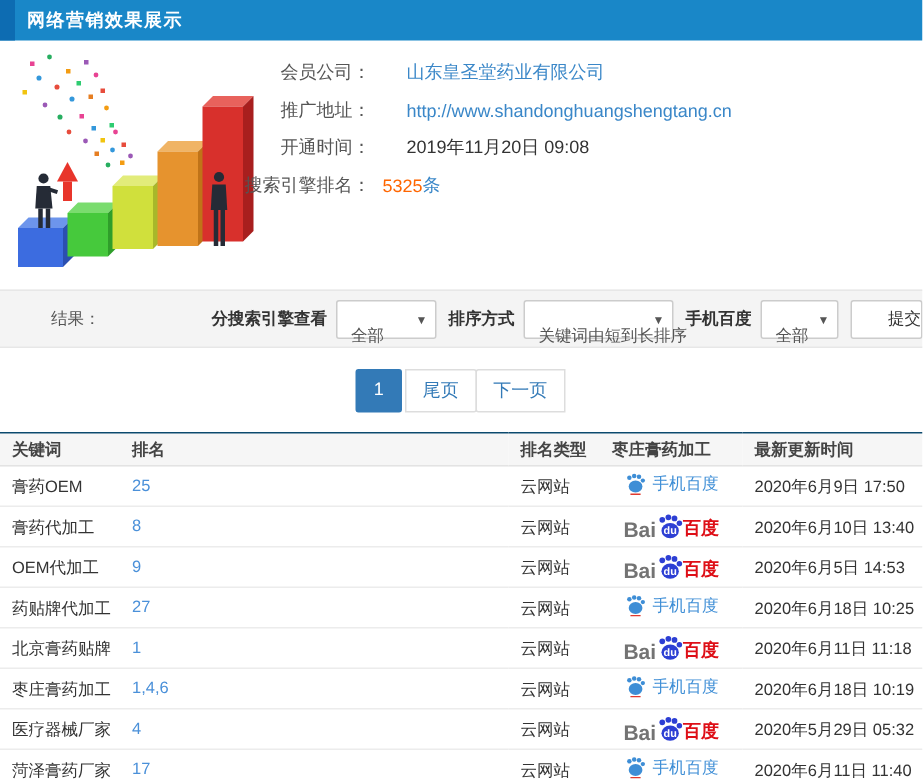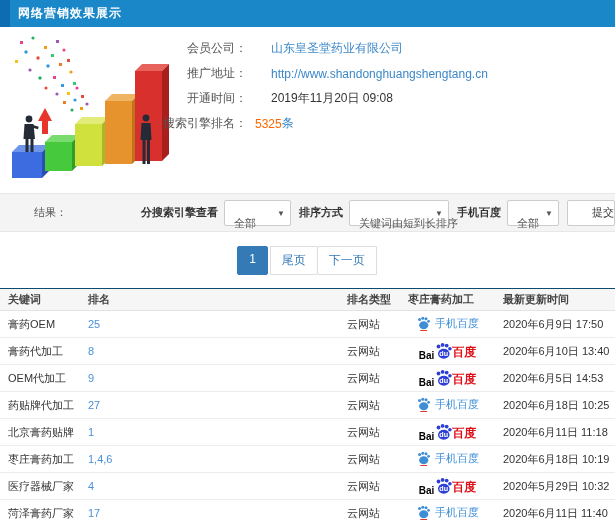--- a/index.html
+++ b/index.html
@@ -50,21 +50,21 @@
   .results-table thead tr { background:#f6f6f6; border-top:1px solid #0c4a6e; border-bottom:1px solid #e3e3e3; }
   .results-table th { height:22px; text-align:left; padding-left:8px; color:#444; font-weight:bold; }
   .results-table td { height:27px; padding-left:8px; color:#333; border-bottom:1px solid #ececec; }
   td.rank a { color:#4a90d9; text-decoration:none; }
   td.engine { text-align:center; padding-left:0; }
 
   
   .engine-mobile { display:inline-flex; align-items:center; gap:4px; }
   .engine-mobile .mobile-label { color:#3e8ed6; font-size:11px; }
   .engine-baidu { display:inline-flex; align-items:flex-end; }
-  .engine-baidu .bai { color:#000000; font-size:10px; font-weight:bold; letter-spacing:0; }
+  .engine-baidu .bai { color:#737373; font-size:14px; font-weight:bold; letter-spacing:0; }
   .engine-baidu .bd-cn { color:#de0f17; font-size:12px; font-weight:bold; }
   .engine-baidu svg { margin:0 -1px 0 0; }
 </style>
 </head>
 <body>
 
 <div class="page">
 
   <header class="topbar">
     <span class="topbar-title">网络营销效果展示</span>
@@ -335,21 +335,21 @@
               <svg width="19" height="19" viewBox="0 0 21 21">
                 <circle cx="5" cy="5" r="2.1" fill="#2d3fd4"></circle>
                 <circle cx="9.5" cy="3.2" r="2.1" fill="#2d3fd4"></circle>
                 <circle cx="14" cy="4" r="2.1" fill="#2d3fd4"></circle>
                 <circle cx="17.6" cy="7.5" r="2" fill="#2d3fd4"></circle>
                 <ellipse cx="10.8" cy="13" rx="6.4" ry="5.6" fill="#2d3fd4"></ellipse>
                 <text x="10.8" y="15.6" font-size="8" font-weight="bold" fill="#fff" text-anchor="middle" font-family="Liberation Sans, DejaVu Sans, sans-serif">du</text>
               </svg>
               <b class="bd-cn">百度</b>
             </span></td>
-          <td class="time">2020年5月29日 10:32</td>
+          <td class="time">2020年5月29日 05:32</td>
         </tr>
         <tr>
           <td class="kw">菏泽膏药厂家</td>
           <td class="rank"><a href="#">17</a></td>
           <td class="rtype">云网站</td>
           <td class="engine"><span class="engine-mobile">
               <svg width="15" height="15" viewBox="0 0 21 21">
                 <circle cx="5" cy="5" r="2.1" fill="#3e8ed6"></circle>
                 <circle cx="9.5" cy="3.2" r="2.1" fill="#3e8ed6"></circle>
                 <circle cx="14" cy="4" r="2.1" fill="#3e8ed6"></circle>

